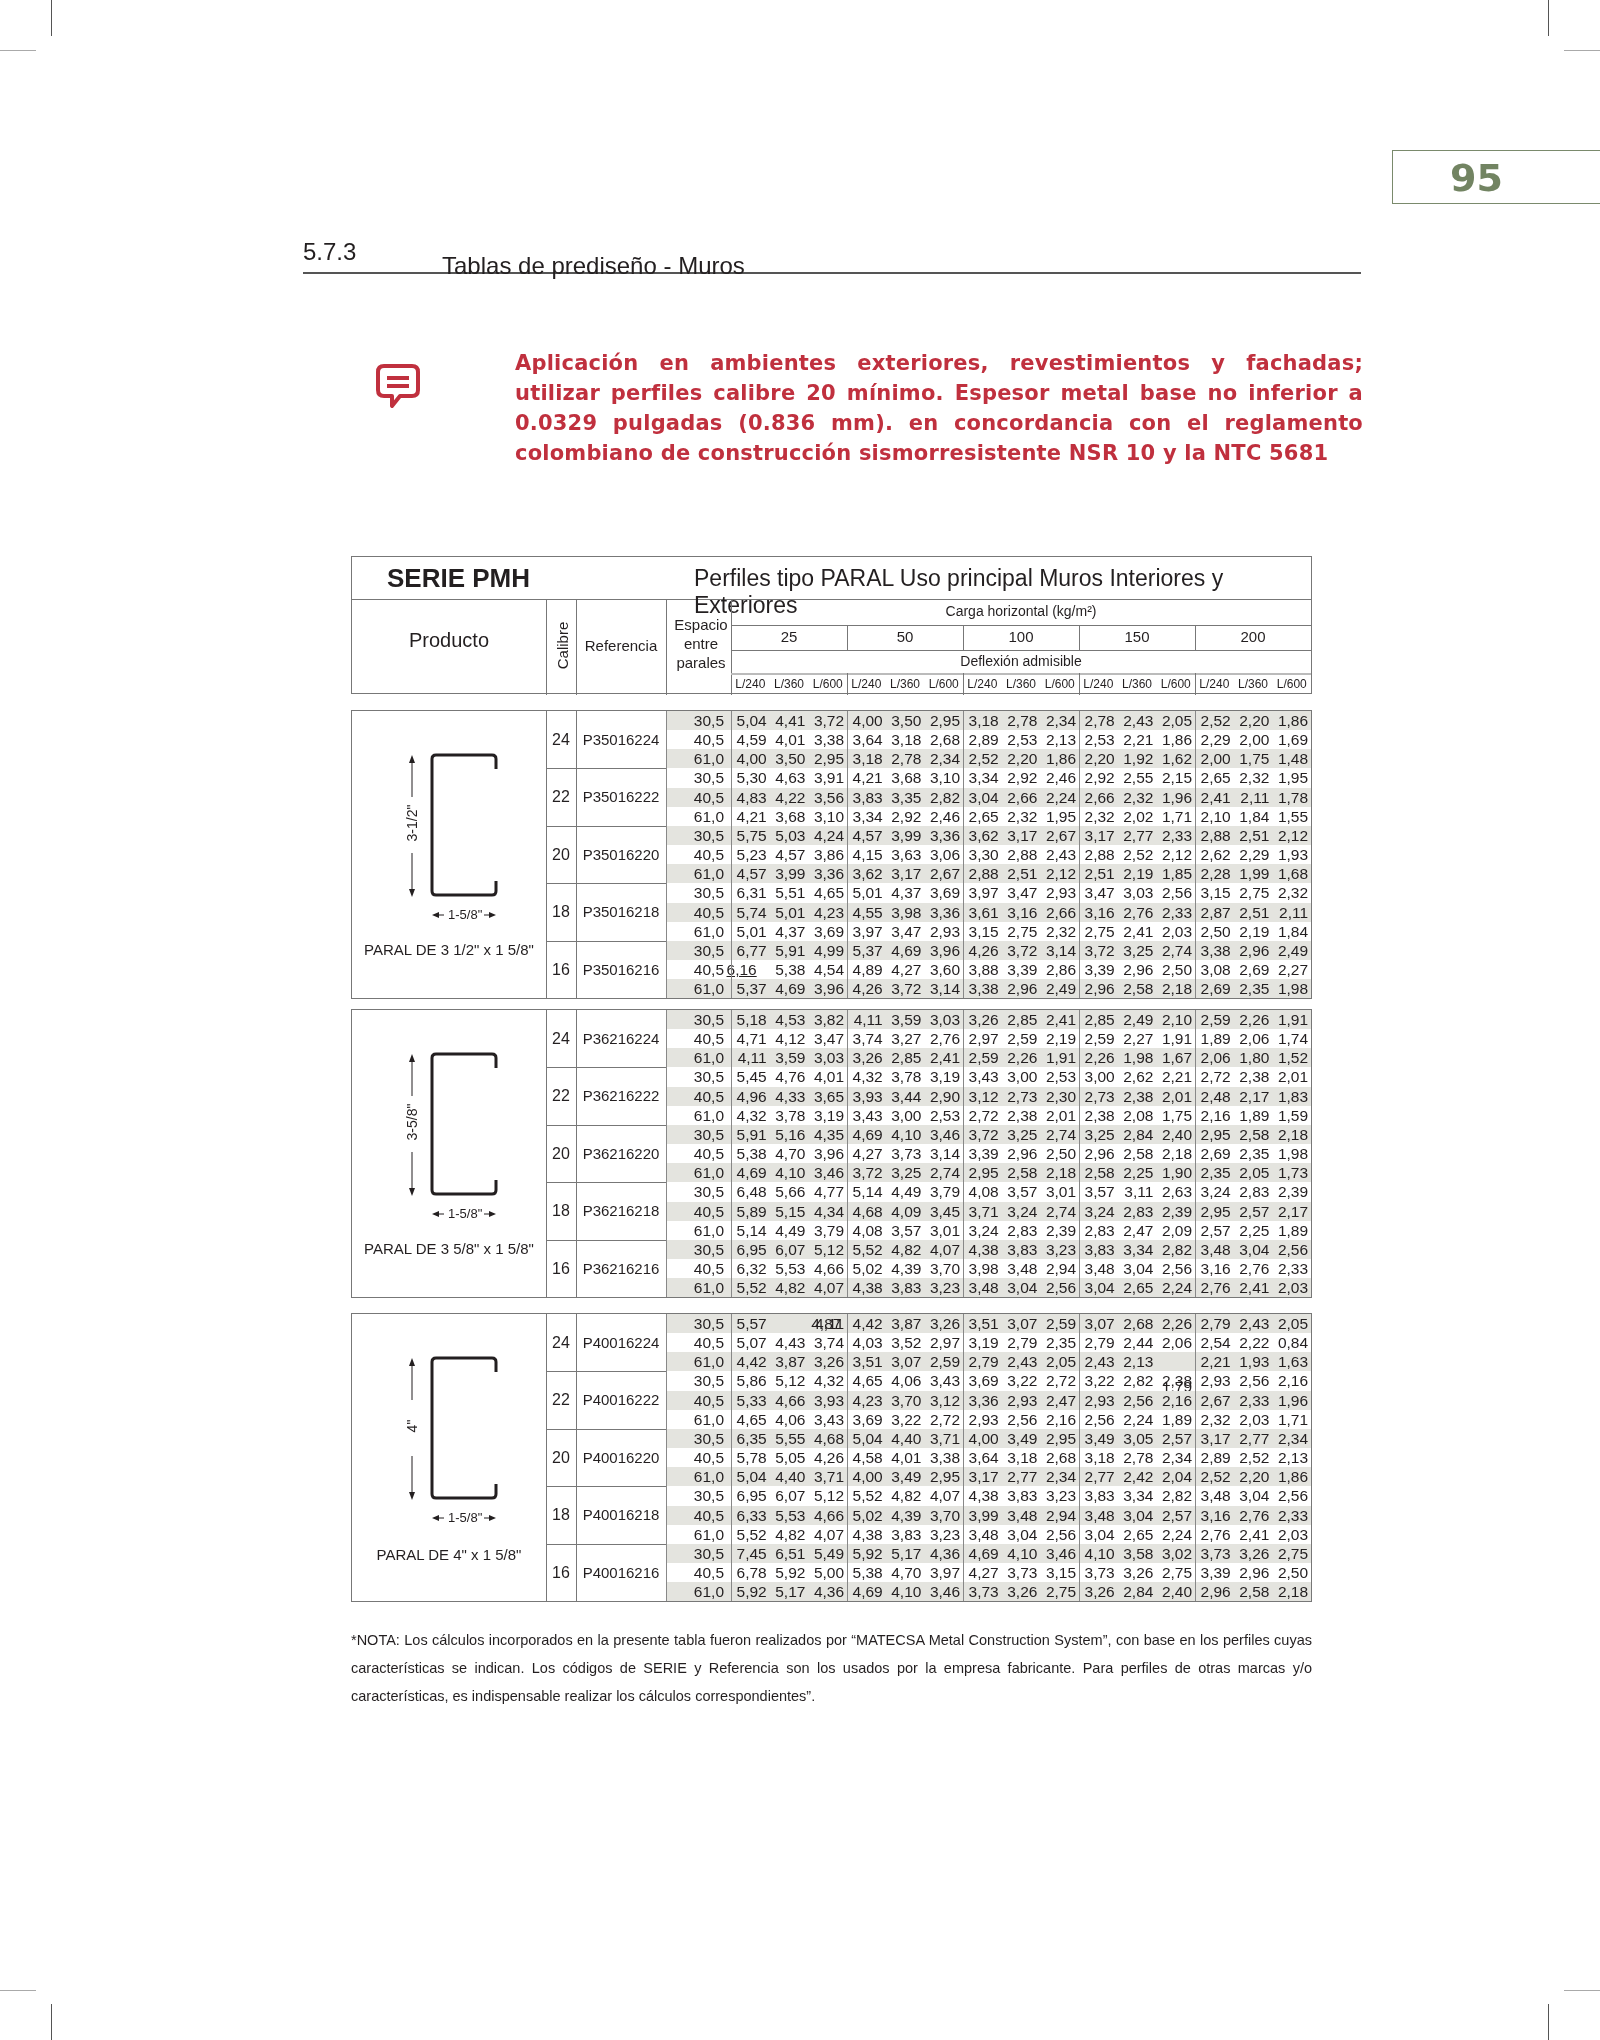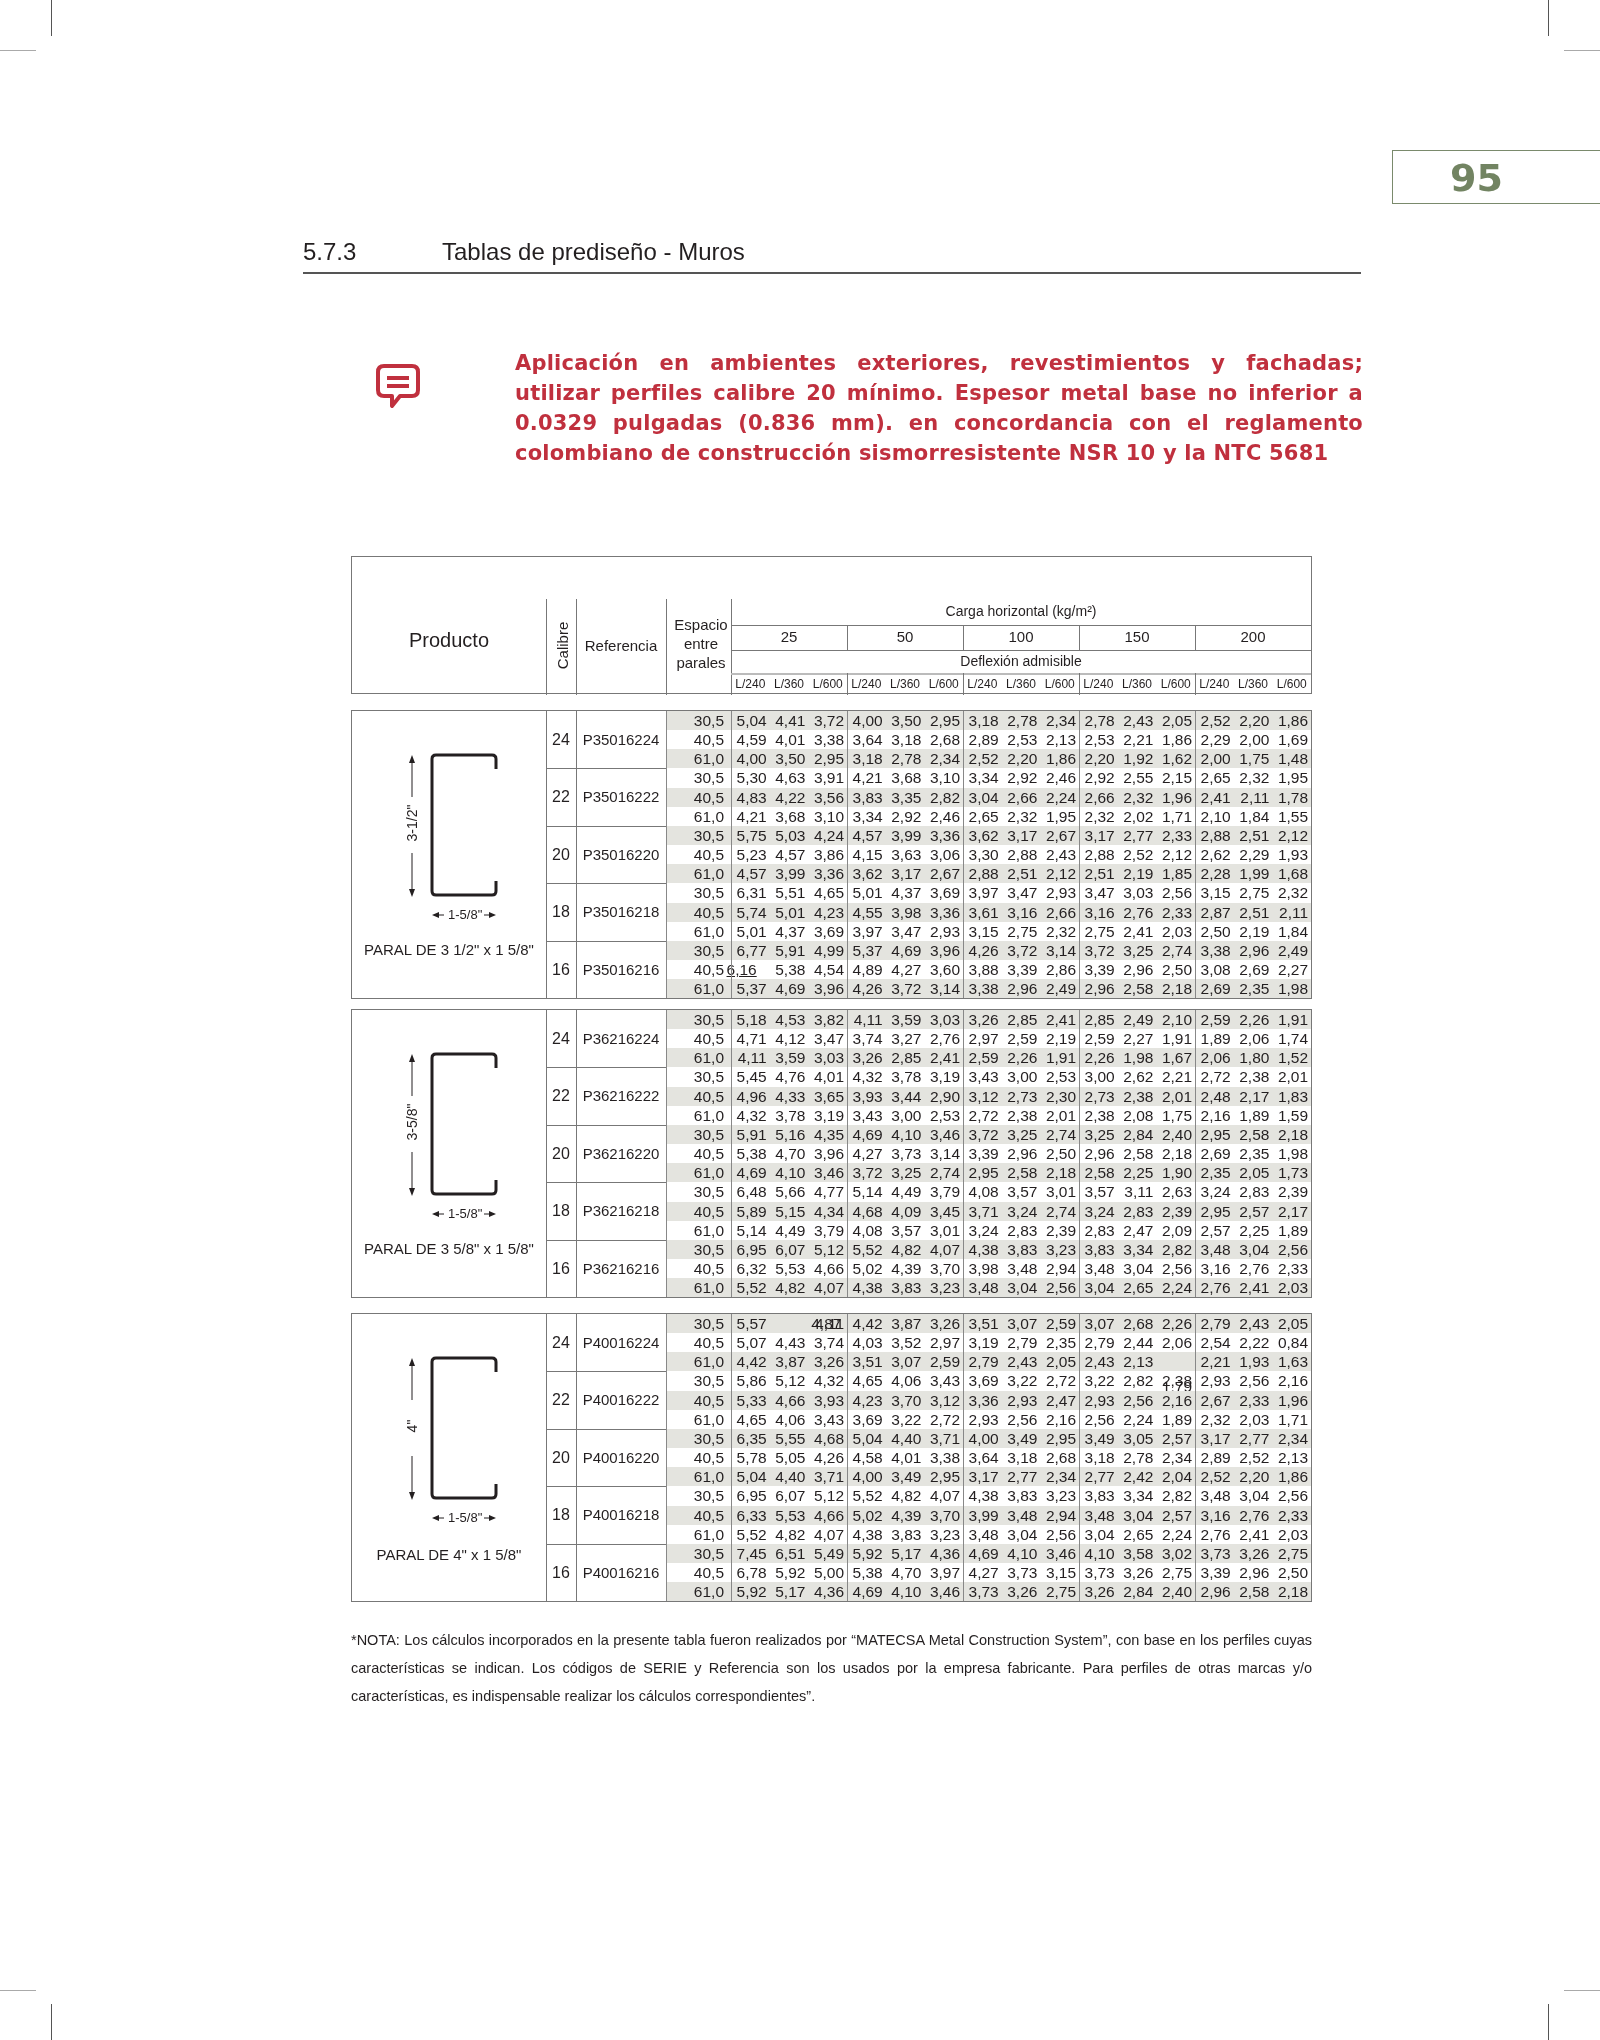--- a/index.html
+++ b/index.html
@@ -10,21 +10,21 @@
   .crop.v { width:1px; }
 
   .page-num-box { position:absolute; left:1392px; top:150px; width:210px; height:52px;
                   border:1px solid #7a8a6c; border-right:none; }
   .page-num { position:absolute; left:1450px; top:156px; font-size:38px; font-weight:bold;
               color:#728462; font-family:"DejaVu Sans", sans-serif; }
 
   .section-head { position:absolute; left:303px; top:236px; width:1058px; height:36px;
                   border-bottom:2px solid #555; font-size:24px; }
   .section-num { position:absolute; left:0; top:2px; }
-  .section-title { position:absolute; left:139px; top:2px; }
+  .section-title { position:absolute; left:139px; top:16px; }
 
   .note-icon { position:absolute; left:376px; top:362px; width:44px; height:48px; }
   .note-block { position:absolute; left:515px; top:348px; width:848px; color:#c0303e;
                 font-weight:bold; font-family:"DejaVu Sans", sans-serif; }
   .note-title { font-size:21px; line-height:30px; }
   .note-text { font-size:21px; line-height:30px; text-align:justify; letter-spacing:0.2px; }
   .hdr { position:absolute; left:351px; top:556px; width:961px; height:138px;
          border:1px solid #777; box-sizing:border-box; }
   .hdr .row1 { position:absolute; left:0; top:0; width:100%; height:42px; border-bottom:1px solid #777; }
   .hdr .serie { position:absolute; left:35px; top:6px; font-size:26px; font-weight:bold; }
@@ -76,20 +76,24 @@
     <path d="M8 4 H36 Q42 4 42 10 V28 Q42 34 36 34 H24 L16 44 L16 34 H8 Q2 34 2 28 V10 Q2 4 8 4 Z" fill="none" stroke="#c0303e" stroke-width="4" stroke-linejoin="round"></path>
     <rect x="11" y="14" width="22" height="4" fill="#c0303e"></rect>
     <rect x="11" y="22" width="22" height="4" fill="#c0303e"></rect>
   </svg>
 </div>
 <div class="note-block">
   <div class="note-text">Aplicación en ambientes exteriores,  revestimientos y  fachadas; utilizar perfiles calibre 20 mínimo. Espesor metal base no inferior a 0.0329 pulgadas (0.836 mm).  en concordancia con el reglamento colombiano de construcción sismorresistente NSR 10 y la NTC 5681</div>
 </div>
 
 <div class="hdr">
+  <div class="row1">
+    <div class="serie">SERIE PMH</div>
+    <div class="title">Perfiles tipo PARAL  Uso principal Muros Interiores y Exteriores</div>
+  </div>
   <div class="hcell" style="left:0;top:72px;width:194px;font-size:20px;">Producto</div>
   <div class="vline" style="left:194px;top:42px;height:96px;"></div>
   <div class="hcell" style="left:180px;top:80px;width:60px;transform:rotate(-90deg);font-size:15px;">Calibre</div>
   <div class="vline" style="left:224px;top:42px;height:96px;"></div>
   <div class="hcell" style="left:224px;top:80px;width:90px;font-size:15px;">Referencia</div>
   <div class="vline" style="left:314px;top:42px;height:96px;"></div>
   <div class="hcell" style="left:318px;top:58px;width:62px;font-size:15px;line-height:19px;">Espacio entre parales</div>
   <div class="vline" style="left:379px;top:42px;height:96px;"></div>
   <div class="hcell" style="left:379px;top:46px;width:580px;font-size:14px;">Carga horizontal (kg/m²)</div>
   <div class="hline" style="left:379px;top:68px;width:580px;"></div>

